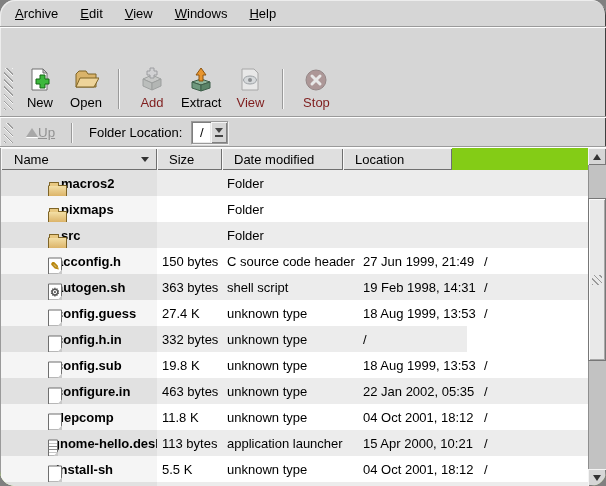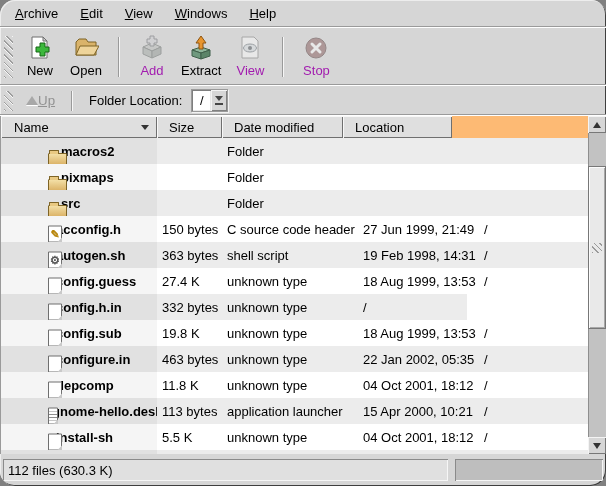--- a/index.html
+++ b/index.html
@@ -14,34 +14,34 @@
   .menubar {
     height:28px; display:flex; align-items:center; padding-left:4px;
     border-bottom:1px solid #fff; box-shadow: inset 0 -1px 0 #9a9a9a;
   }
   .menu-item { display:inline-block; padding:4px 11px; cursor:default; }
   .menu-item .mn { display:inline-block; }
   .mn::first-letter { text-decoration:underline; }
   
   .toolbar {
     height:58px; display:flex; align-items:center; padding-left:3px;
-    border-bottom:1px solid #fff; box-shadow: inset 0 -1px 0 #9a9a9a;
+    border-bottom:1px solid #fff; box-shadow: inset 0 -1px 0 #9a9a9a; margin-top: 32px;
   }
   .grip {
     width:9px; height:42px; margin:0 4px 0 1px;
     background:repeating-linear-gradient(45deg,#f6f6f6 0 1px,#9e9e9e 1px 2px,#d6d6d6 2px 5px);
   }
   .locbar .grip { height:20px; }
   .tbtn {
     min-width:46px; height:48px; display:flex; flex-direction:column; align-items:center;
     justify-content:flex-start; padding:2px 6px 0 6px; background:transparent; border:none;
   }
   .tbtn .ticon { width:26px; height:26px; display:flex; align-items:center; justify-content:center; }
   .tbtn .tlabel { margin-top:2px; font-size:13px; color:#000; white-space:nowrap; }
-  .tbtn.disabled .tlabel { color:#a21caf; }
+  .tbtn.disabled .tlabel { color:#7f1d1d; }
   .tbtn.disabled .ticon { opacity:.45; filter:grayscale(65%); }
   .tsep { width:2px; height:40px; margin:0 9px; border-left:1px solid #9a9a9a; border-right:1px solid #f6f6f6; }
   .locbar .tsep { height:20px; margin:0 7px; }
   
   .locbar {
     height:30px; display:flex; align-items:center; padding-left:3px;
     border-bottom:1px solid #fff; box-shadow: inset 0 -1px 0 #9a9a9a;
   }
   .up-btn { display:flex; align-items:center; padding:3px 9px; border:none; background:transparent; }
   .up-tri { width:0; height:0; border-left:6px solid transparent; border-right:6px solid transparent; border-bottom:9px solid #a8a8a8; filter:drop-shadow(0 1px 0 #fff); }
@@ -53,21 +53,21 @@
     box-shadow: inset 1px 1px 0 #7e7e7e, inset -1px -1px 0 #e8e8e8;
   }
   .combo-btn {
     width:16px; height:21px; background:#d6d6d6; display:flex; flex-direction:column;
     align-items:center; justify-content:center; border:none;
     box-shadow: inset 1px 1px 0 #f4f4f4, inset -1px -1px 0 #808080;
   }
   .combo-arrow { width:0; height:0; border-left:4px solid transparent; border-right:4px solid transparent; border-top:5px solid #444; }
   .combo-bar { width:8px; height:2px; background:#444; margin-top:2px; }
   
-  .tablearea { height:338px; display:flex; background:#fdba74; }
+  .tablearea { height:338px; display:flex; background:#84cc16; }
   .listwrap { width:588px; border-left:1px solid #9a9a9a; }
   .hdr { display:flex; height:22px; }
   .hcell {
     background:#dfdfdf; height:22px; display:flex; align-items:center; padding-left:12px;
     box-shadow: inset 1px 1px 0 #f8f8f8, inset -1px -1px 0 #6f6f6f; position:relative;
   }
   .hcell.c-name { padding-left:13px; }
   .sort-arrow { position:absolute; right:8px; top:9px; width:0; height:0;
     border-left:4px solid transparent; border-right:4px solid transparent; border-top:5px solid #333; }
   .c-name { width:156px; } .c-size { width:65px; } .c-type { width:136px; }

